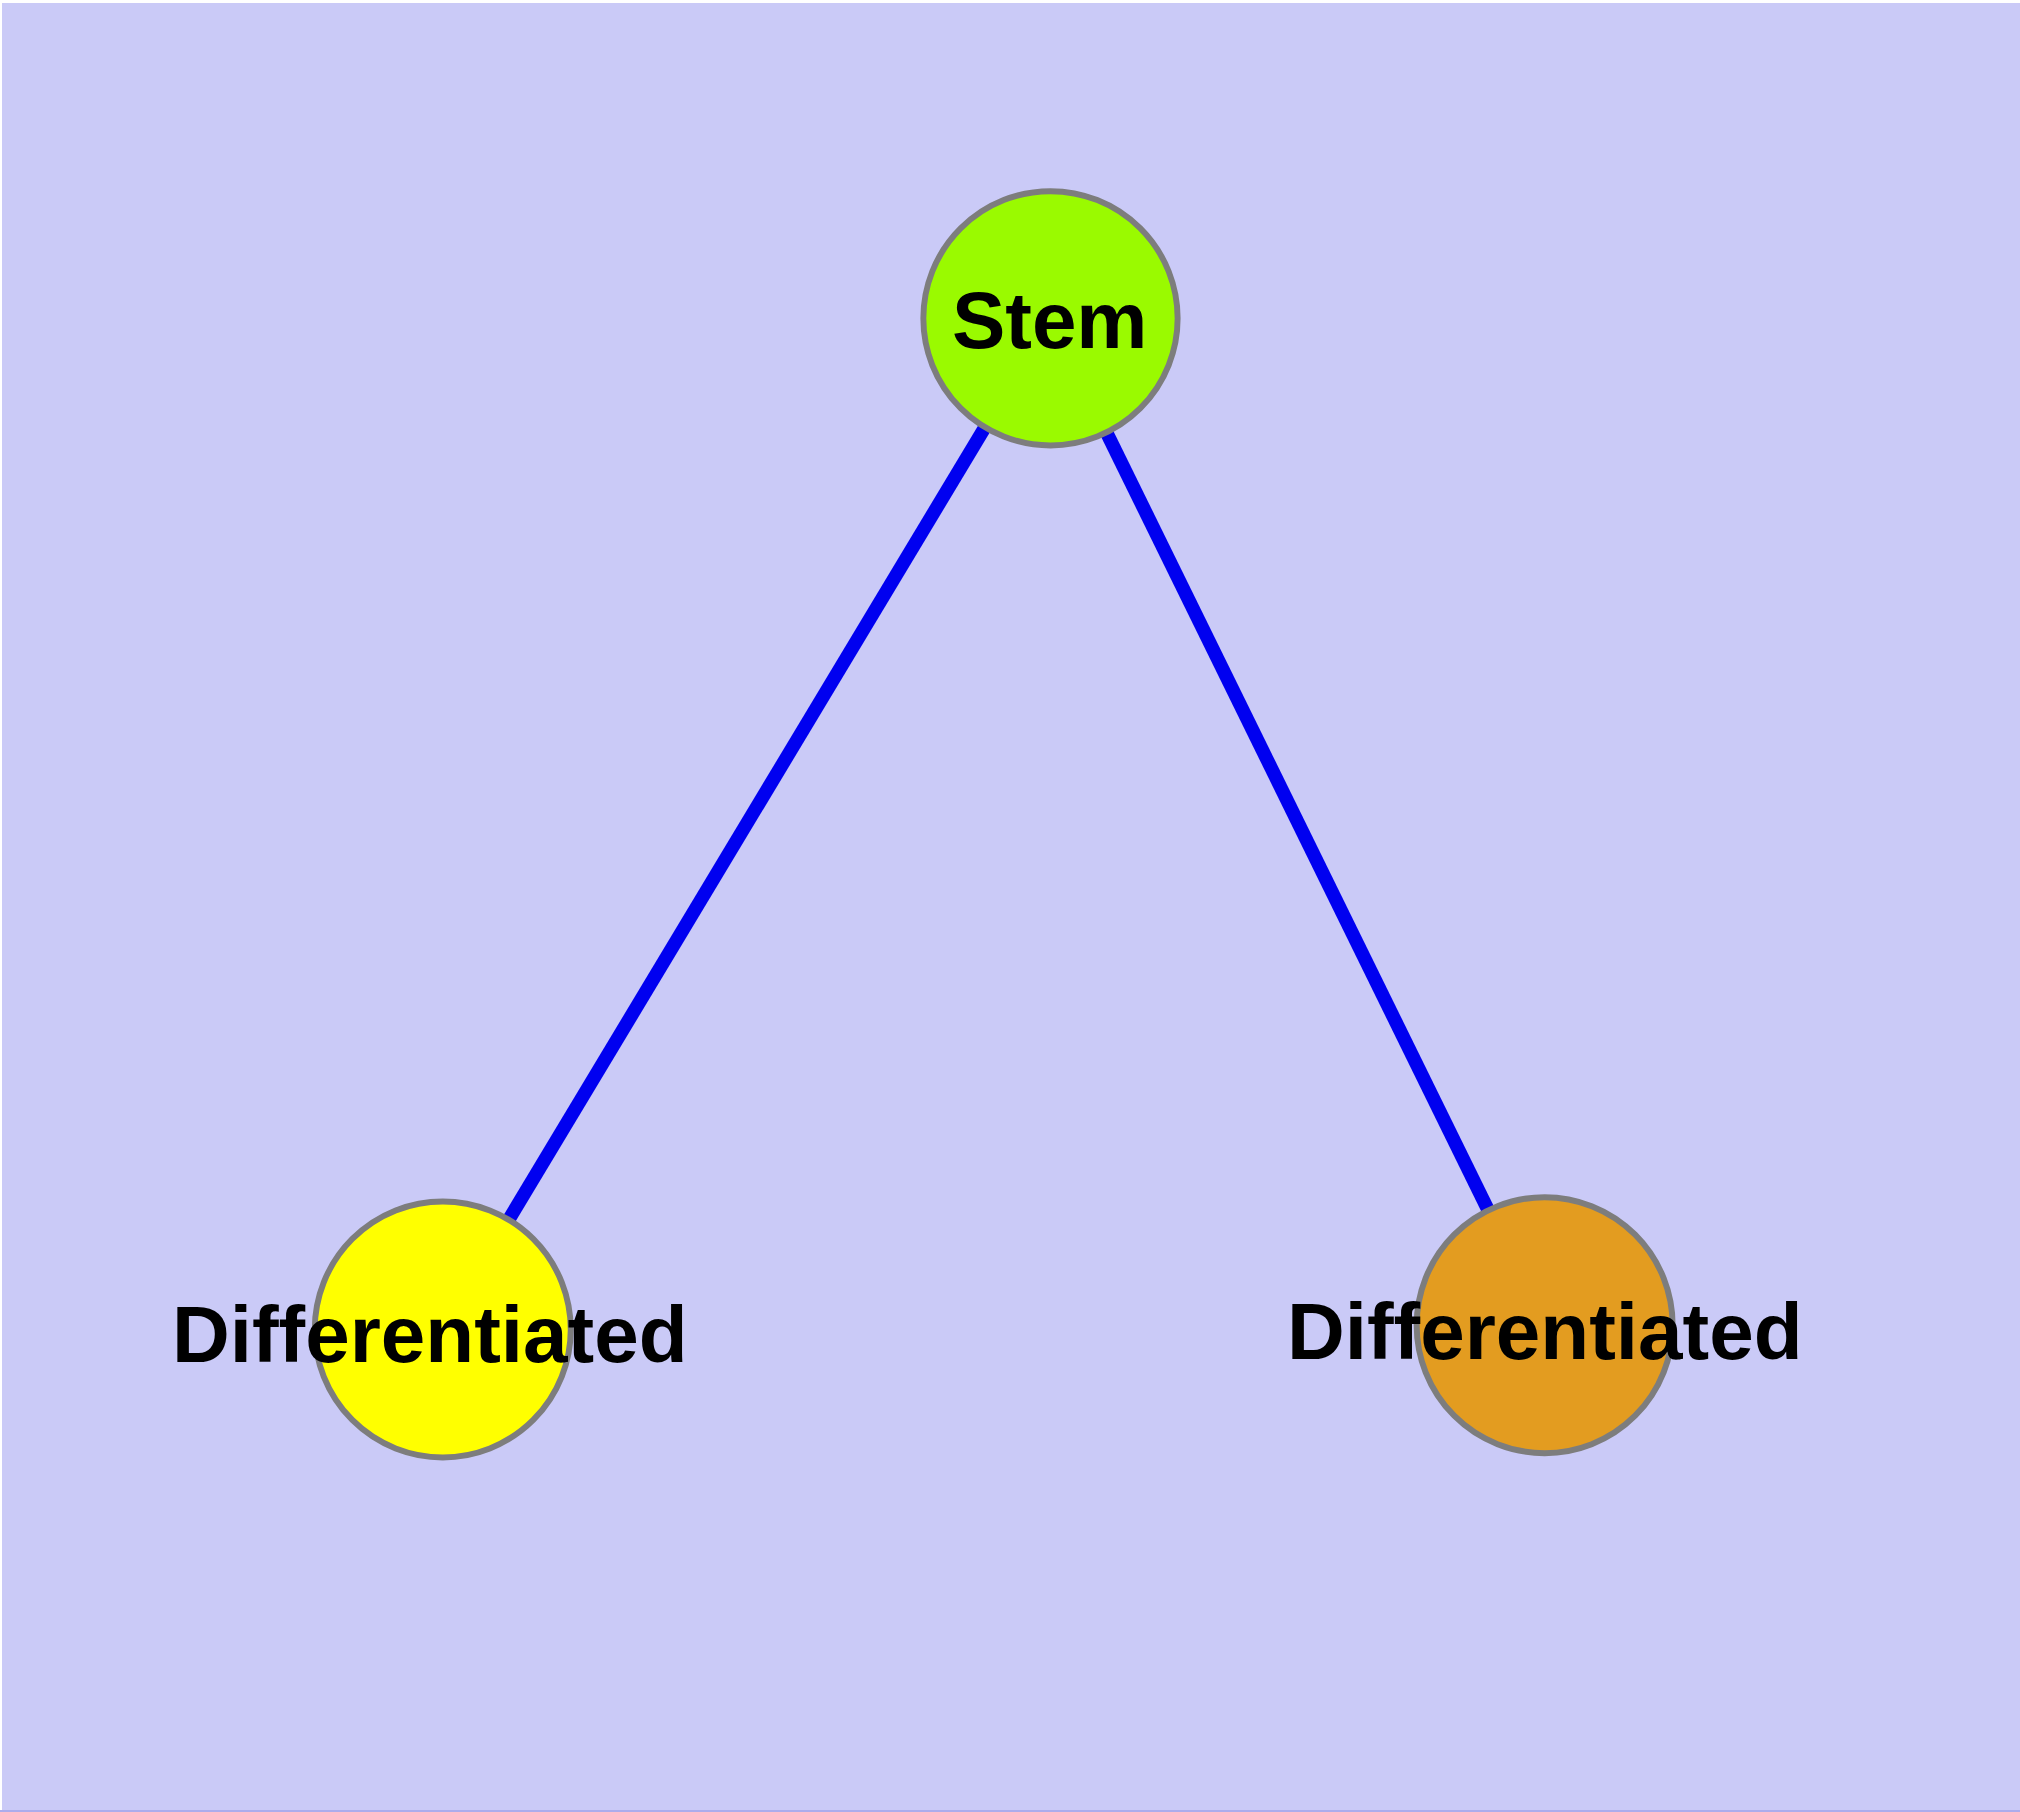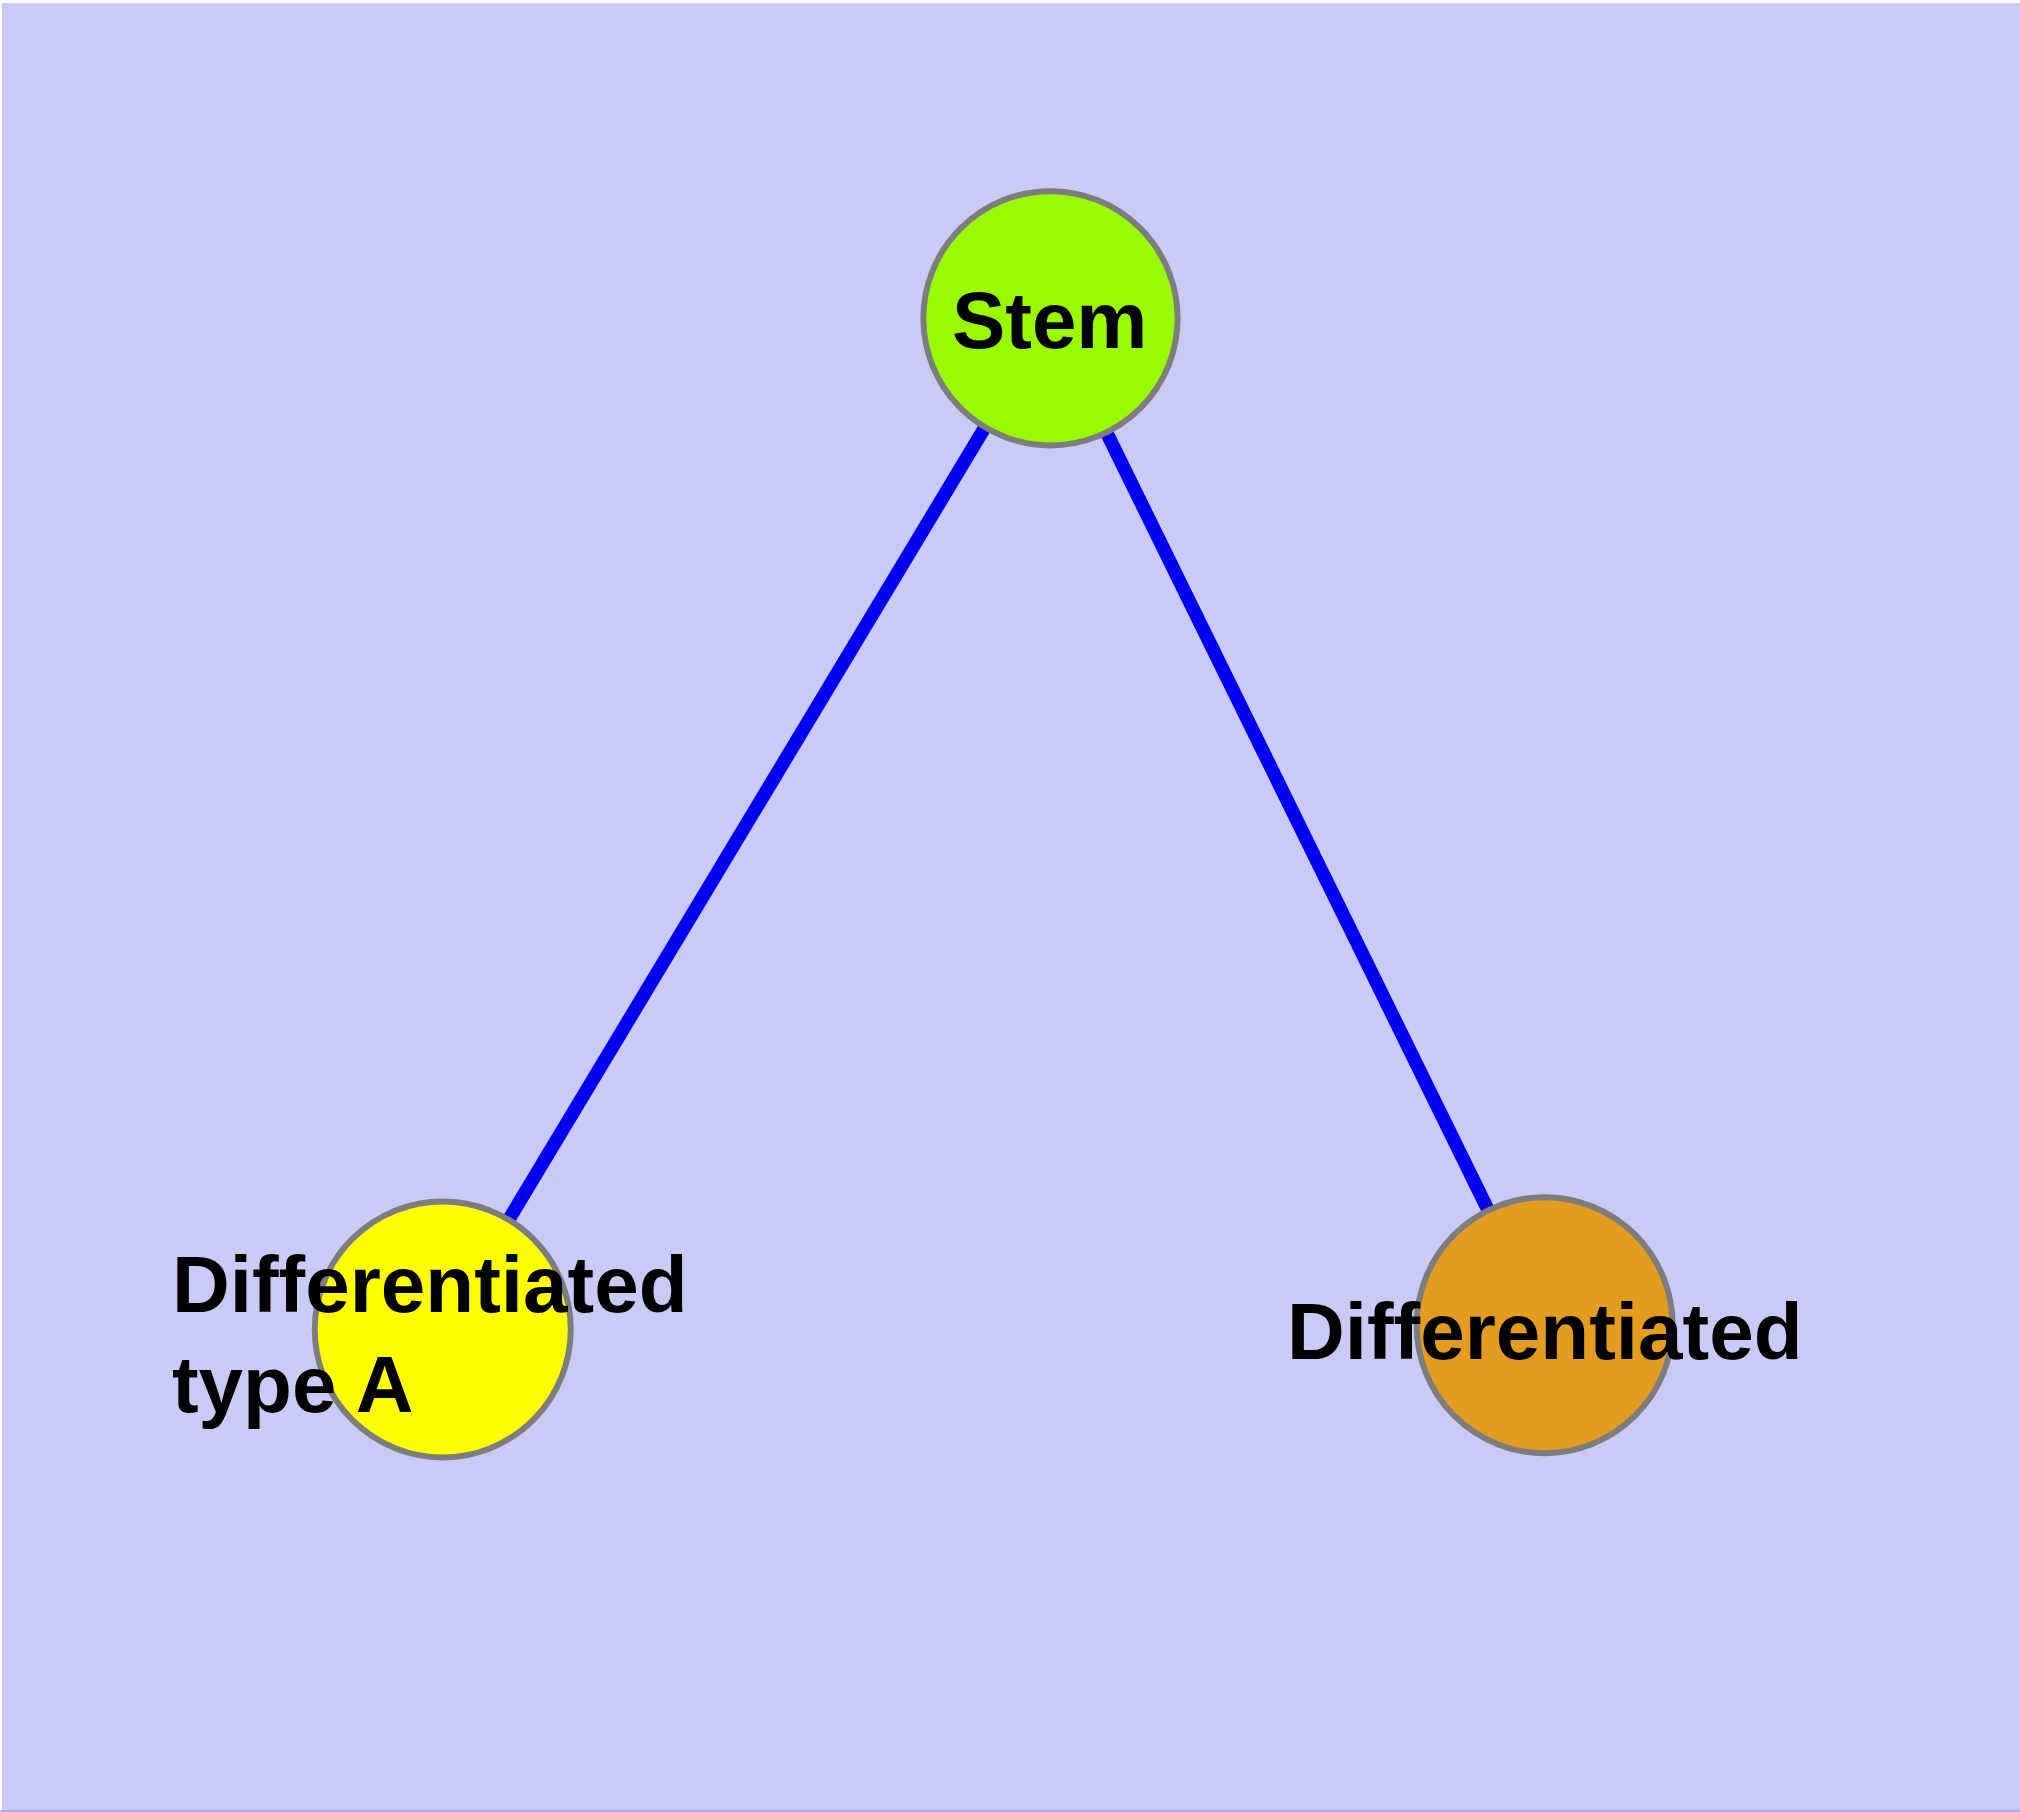--- a/index.html
+++ b/index.html
@@ -31,21 +31,21 @@
     position: absolute;
     left: 0;
     bottom: 0;
     width: 2021px;
     height: 2.5px;
     background: #acacec;
   }
   .node-label {
     position: absolute;
     transform: translate(-50%, -50%);
-    text-align: left;
+    text-align: right;
     color: #000000;
     font-weight: bold;
     font-size: 80px;
     line-height: 100px;
     white-space: nowrap;
     pointer-events: none;
   }
 </style>
 </head>
 <body>
@@ -63,21 +63,20 @@
     <circle cx="520" cy="1565" r="151" stroke-width="7" fill="#ffff00" stroke="#7d7d7d"></circle>
     <circle cx="1820" cy="1560" r="151" stroke-width="7" fill="#e39c20" stroke="#7d7d7d"></circle>
   </svg>
 
   <div class="node-label" style="left:1048px; top:318px;">
     <div>Stem</div>
   </div>
 
   <div class="node-label" style="left:428px; top:1332px;">
     <div>Differentiated</div>
-    <div>type A</div>
   </div>
 
   <div class="node-label" style="left:1543px; top:1329px;">
     <div>Differentiated</div>
   </div>
 
 </div>
 
 <div class="bottom-strip"></div>
 

